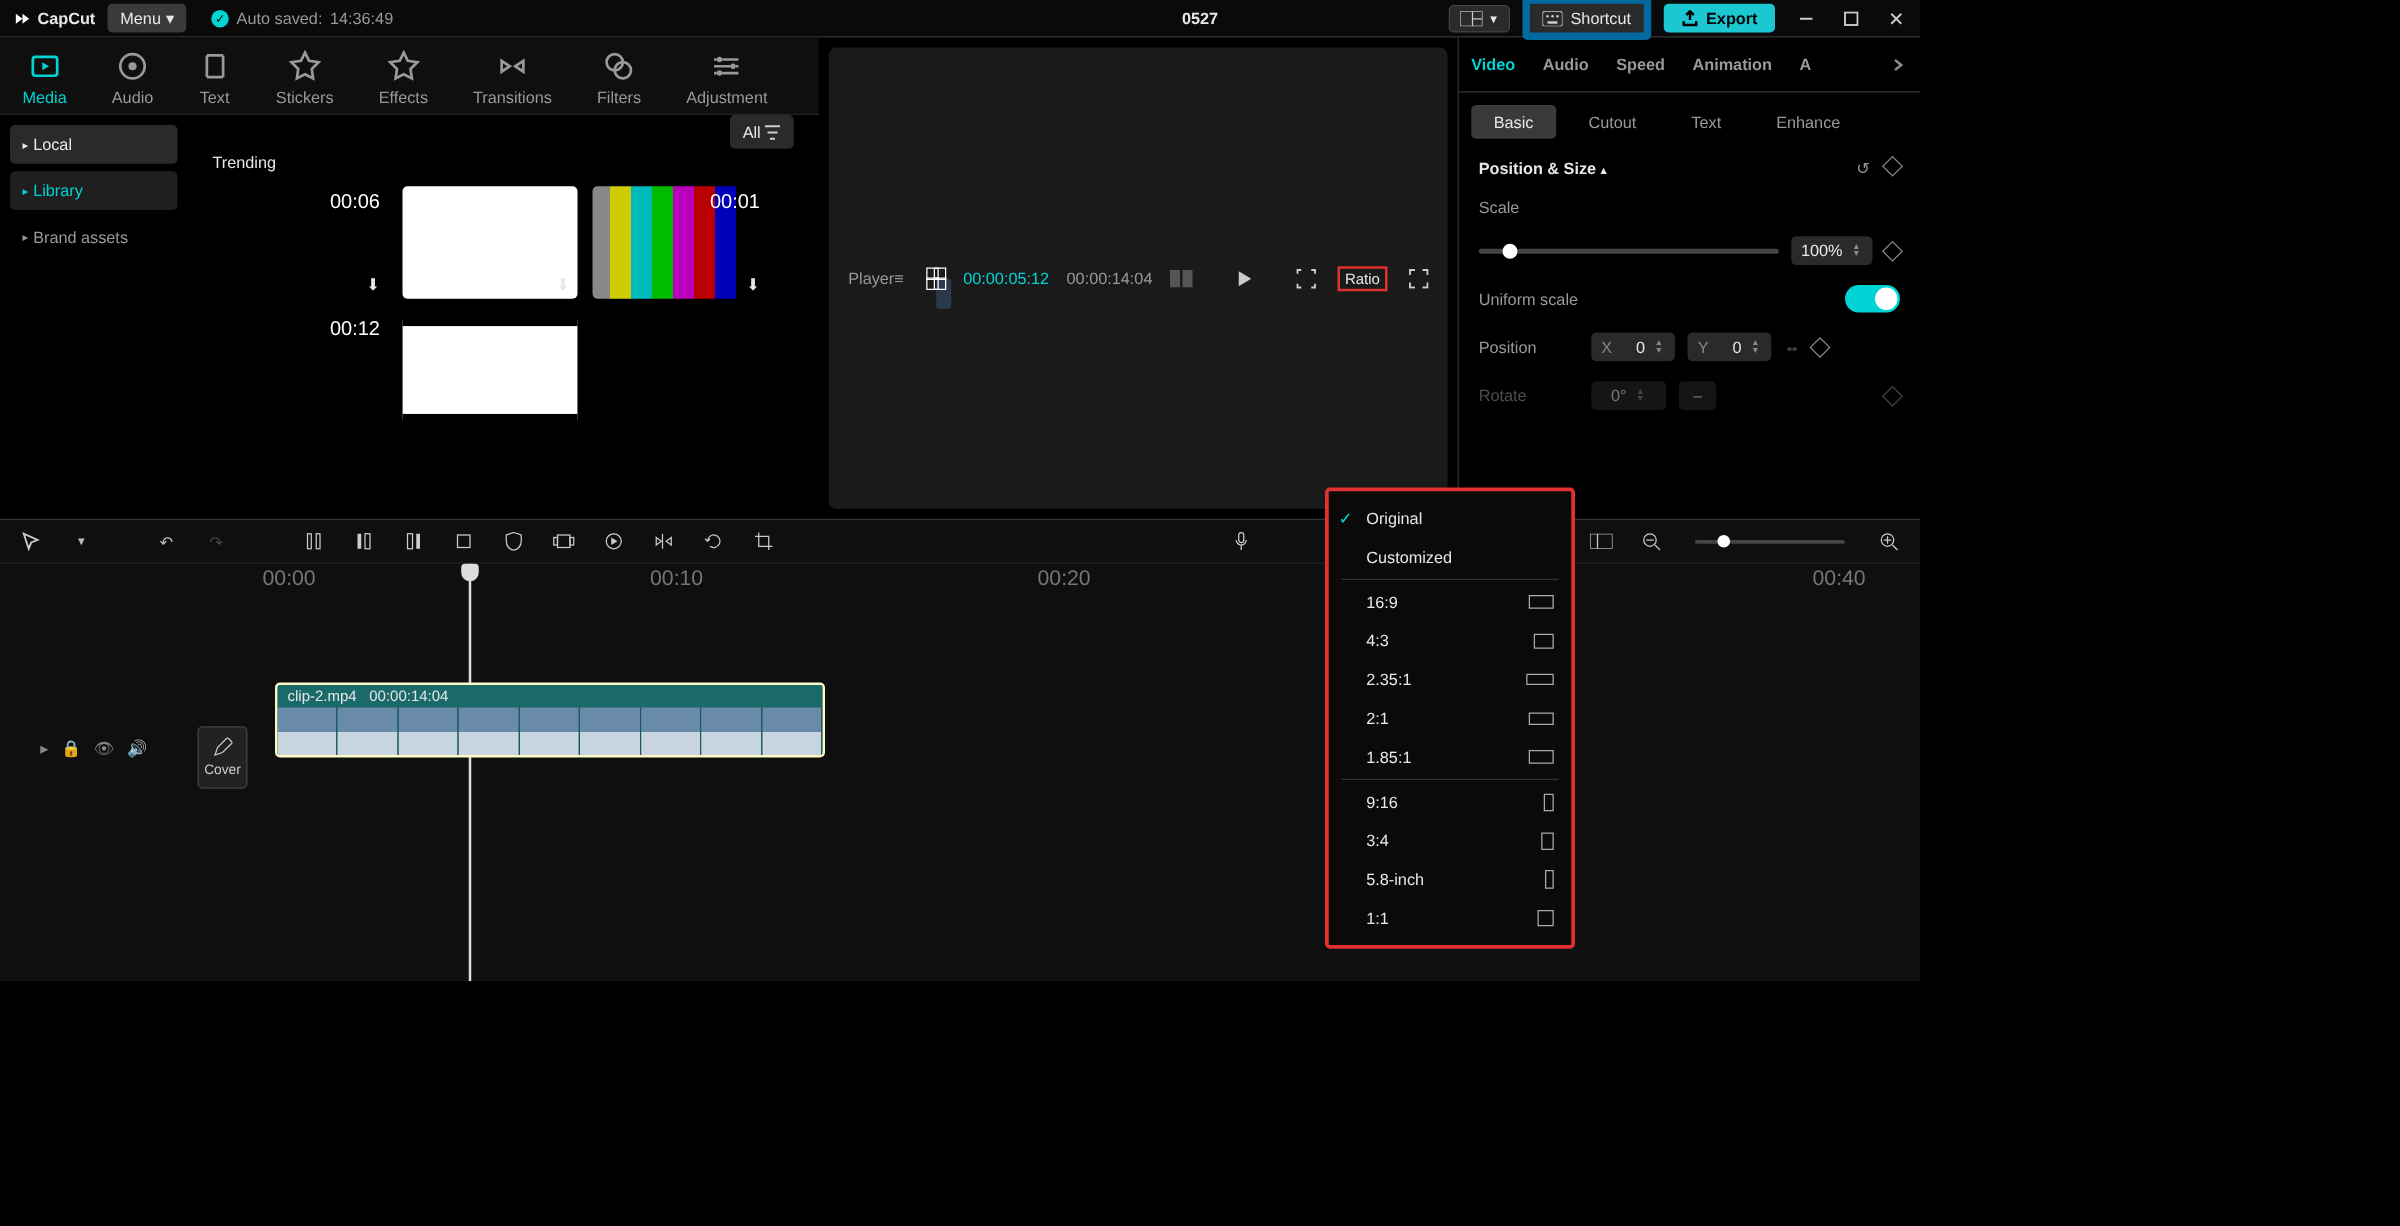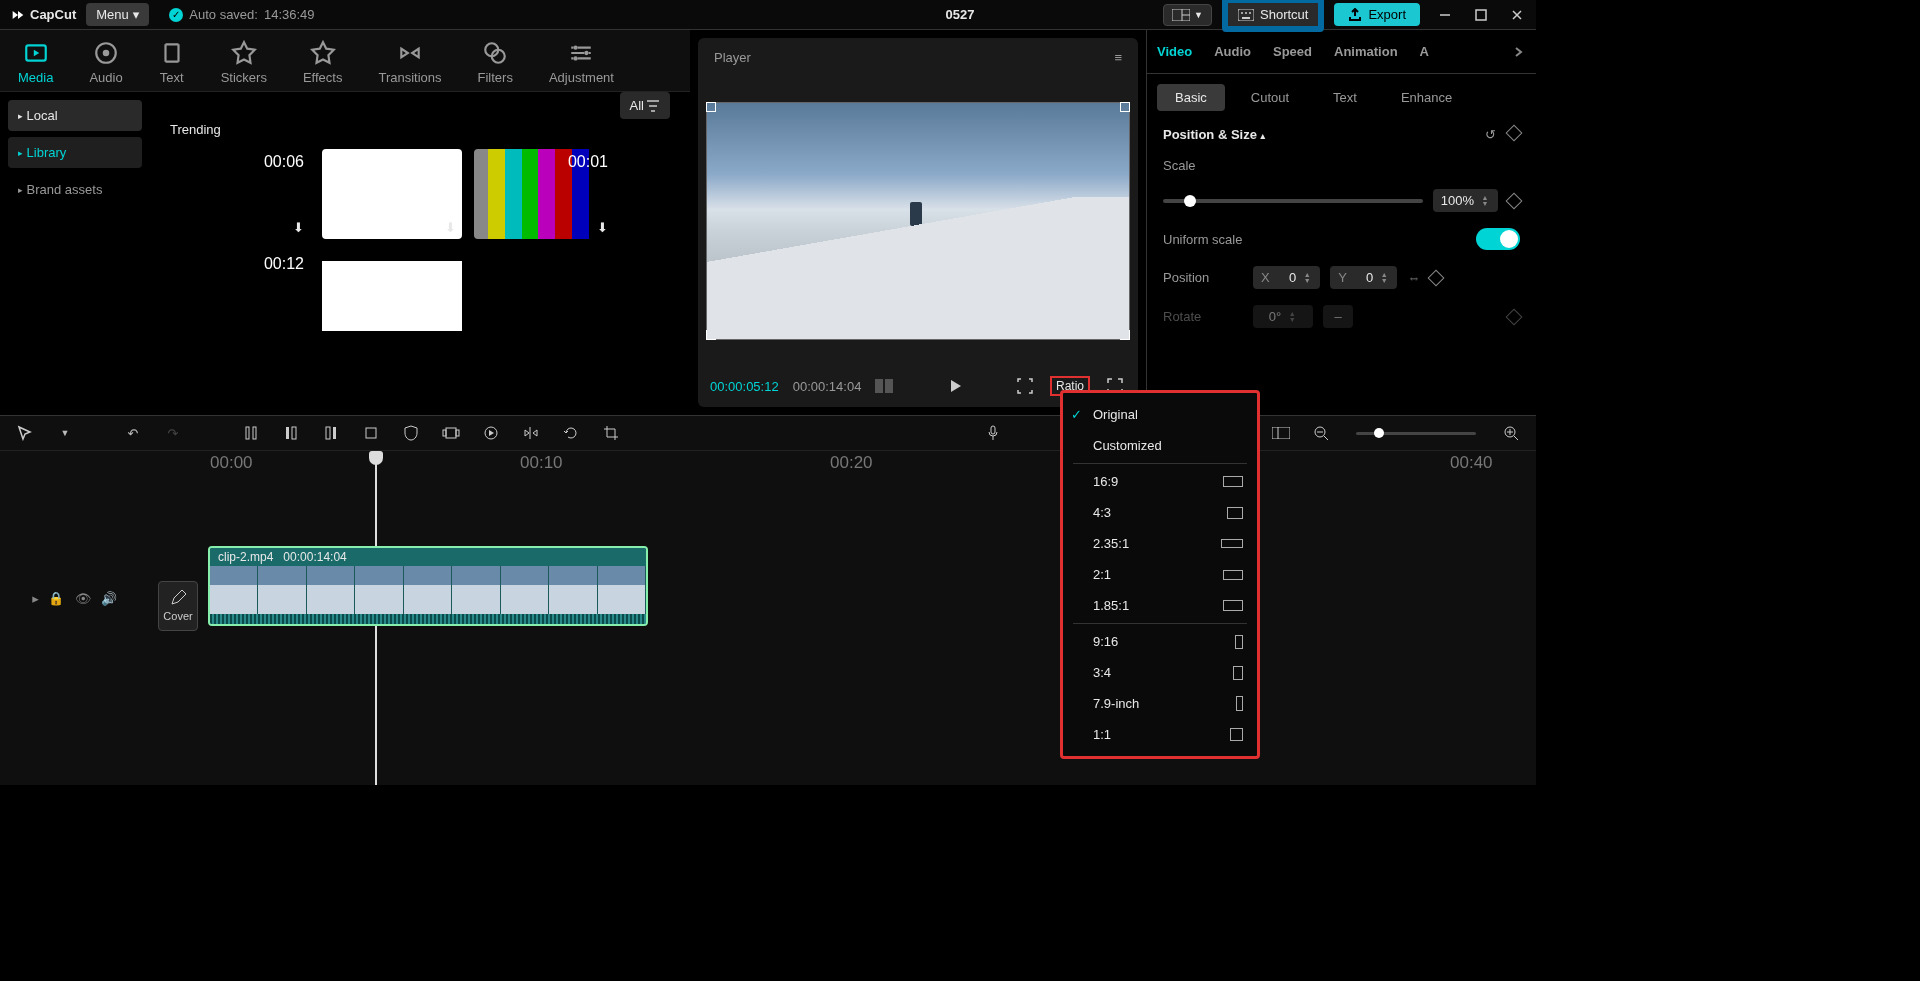--- a/index.html
+++ b/index.html
@@ -21,21 +21,21 @@
   .logo{display:flex;align-items:center;gap:4px;font-weight:bold;}
   .logo-icon{width:16px;height:16px;}
   .menu-btn{background:#3a3a3a;padding:4px 10px;border-radius:4px;display:flex;align-items:center;gap:4px;cursor:pointer;}
   .autosave{display:flex;align-items:center;gap:6px;color:var(--text-dim);margin-left:10px;}
   .autosave .check{width:14px;height:14px;background:var(--accent);border-radius:50%;display:flex;align-items:center;justify-content:center;font-size:10px;color:#000;}
   .project-title{position:absolute;left:50%;transform:translateX(-50%);font-weight:bold;}
   .titlebar-right{margin-left:auto;display:flex;align-items:center;gap:10px;}
   .win-btns{display:flex;gap:18px;margin-left:6px;}
   .win-btn{width:18px;height:18px;display:flex;align-items:center;justify-content:center;cursor:pointer;}
   .shortcut-btn{background:#2a2a2a;border:6px solid #0369a1;padding:4px 10px;border-radius:4px;display:flex;align-items:center;gap:6px;}
-  .export-btn{background:var(--accent-bg);color:#000;padding:4px 14px;border-radius:4px;font-weight:normal;display:flex;align-items:center;gap:6px;}
+  .export-btn{background:var(--accent-bg);color:#000;padding:4px 14px;border-radius:4px;font-weight:bold;display:flex;align-items:center;gap:6px;}
   .layout-btn{background:#2a2a2a;border:1px solid #444;padding:4px 8px;border-radius:4px;display:flex;align-items:center;gap:4px;}
 
   
   .main{display:flex;flex:1;min-height:0;}
   .left-col{width:690px;display:flex;flex-direction:column;}
   .player-col{flex:1;display:flex;flex-direction:column;padding:4px;}
   .right-col{width:390px;display:flex;flex-direction:column;border-left:1px solid var(--border);}
 
   
   .media-tabs{display:flex;background:#0f0f0f;border-bottom:1px solid #222;}
@@ -59,21 +59,21 @@
   .thumb .dur{position:absolute;top:4px;right:6px;font-size:16px;color:#fff;}
   .thumb .dl{position:absolute;bottom:4px;right:6px;}
   .thumb.white{background:#fff;}
   .thumb.bars{background:linear-gradient(90deg,#888 0 10%,#cc0 10% 22%,#0bb 22% 34%,#0b0 34% 46%,#b0b 46% 58%,#b00 58% 70%,#00b 70% 82%,#000 82% 100%);}
   .thumb.sky{background:linear-gradient(#4a7bb8 0 45%,#a7c5e0 45% 55%,#e8e8e8 55% 100%);}
   .thumb.film{background:#fff;border-top:10px solid #000;border-bottom:10px solid #000;background-image:linear-gradient(#fff,#fff);position:relative;}
   .thumb.film::before,.thumb.film::after{content:'';position:absolute;left:0;right:0;height:10px;background:repeating-linear-gradient(90deg,#fff 0 6px,#000 6px 14px);}
   .thumb.film::before{top:-10px;}.thumb.film::after{bottom:-10px;}
 
   
-  .player-panel{flex:1;background:#1a1a1a;border-radius:6px;display:flex;flex-direction:column;overflow:hidden;margin:4px;}
+  .player-panel{flex:1;background:#1a1a1a;border-radius:6px;display:flex;flex-direction:row;overflow:hidden;margin:4px;}
   .player-header{display:flex;align-items:center;justify-content:space-between;padding:12px 16px;color:var(--text-dim);}
   .player-view{flex:1;margin:0 8px;display:flex;align-items:center;justify-content:center;position:relative;}
   .video-frame{width:100%;aspect-ratio:16/9;max-height:100%;background:linear-gradient(to bottom,#5a7a9a 0%,#8aa8c8 30%,#d8e0e8 45%,#c8d0d8 55%,#b8c0c8 70%,#d0d8e0 100%);position:relative;border:1px solid #666;}
   .video-frame::after{content:'';position:absolute;left:0;right:0;top:40%;bottom:0;background:linear-gradient(170deg,transparent 0 30%,#e0e4e8 30% 100%);}
   .skier{position:absolute;left:48%;top:42%;width:12px;height:24px;background:#2a3a4a;border-radius:2px;}
   .handle{position:absolute;width:10px;height:10px;border:1px solid #fff;}
   .handle.tl{top:-1px;left:-1px;}.handle.tr{top:-1px;right:-1px;}.handle.bl{bottom:-1px;left:-1px;}.handle.br{bottom:-1px;right:-1px;}
   .player-controls{display:flex;align-items:center;padding:10px 12px;gap:14px;}
   .tc-cur{color:var(--accent);}
   .tc-tot{color:var(--text-dim);}
@@ -111,21 +111,21 @@
   .zoom-track .knob{position:absolute;width:10px;height:10px;background:#fff;border-radius:50%;top:-4px;left:15%;}
   .tl-body{flex:1;display:flex;position:relative;}
   .tl-left{width:150px;display:flex;flex-direction:column;}
   .tl-left-icons{display:flex;gap:10px;padding:140px 10px 0;color:#888;justify-content:center;}
   .cover-btn{position:absolute;left:158px;top:130px;width:40px;height:50px;background:#222;border:1px solid #444;border-radius:4px;display:flex;flex-direction:column;align-items:center;justify-content:center;gap:4px;font-size:11px;color:#ccc;}
   .tl-tracks{flex:1;position:relative;}
   .ruler{height:22px;position:relative;color:#777;font-size:17px;}
   .ruler .tick{position:absolute;top:2px;}
   .playhead{position:absolute;top:0;bottom:0;width:2px;background:#ddd;}
   .playhead .head{position:absolute;top:0;left:-6px;width:14px;height:14px;background:#ddd;border-radius:3px 3px 7px 7px;}
-  .clip{position:absolute;top:95px;height:80px;background:#1a5a5a;border:2px solid #86efac;border-radius:4px;overflow:hidden;}
+  .clip{position:absolute;top:95px;height:60px;background:#1a5a5a;border:2px solid #fef9c3;border-radius:4px;overflow:hidden;margin-left:12px;}
   .clip-header{background:#1a6a6a;padding:2px 8px;font-size:12px;display:flex;gap:10px;}
   .clip-frames{display:flex;height:48px;}
   .clip-frame{flex:1;background:linear-gradient(#6a8aaa 0 40%,#c8d4e0 40% 100%);border-right:1px solid #1a5a5a;}
   .clip-wave{height:12px;background:repeating-linear-gradient(90deg,#0a4a4a 0 2px,#2a8a8a 2px 4px);}
 
   
   .ratio-menu{position:absolute;background:#0a0a0a;border:3px solid #e03030;border-radius:4px;width:200px;z-index:100;padding:6px 0;}
   .ratio-item{display:flex;align-items:center;justify-content:space-between;padding:8px 14px 8px 30px;cursor:pointer;position:relative;}
   .ratio-item .chk{position:absolute;left:8px;color:var(--accent);}
   .ratio-item .shape{border:1px solid #aaa;}
@@ -598,21 +598,21 @@
       <div class="ratio-sep"></div>
       <div class="ratio-item">
         <span>9:16</span>
         <span class="shape" style="width:8px;height:14px"></span>
       </div>
       <div class="ratio-item">
         <span>3:4</span>
         <span class="shape" style="width:10px;height:14px"></span>
       </div>
       <div class="ratio-item">
-        <span>7.9-inch</span>
+        <span>5.8-inch</span>
         <span class="shape" style="width:7px;height:15px"></span>
       </div>
       <div class="ratio-item">
         <span>1:1</span>
         <span class="shape" style="width:13px;height:13px"></span>
       </div>
     </div>
 </div>
 
 </body></html>

